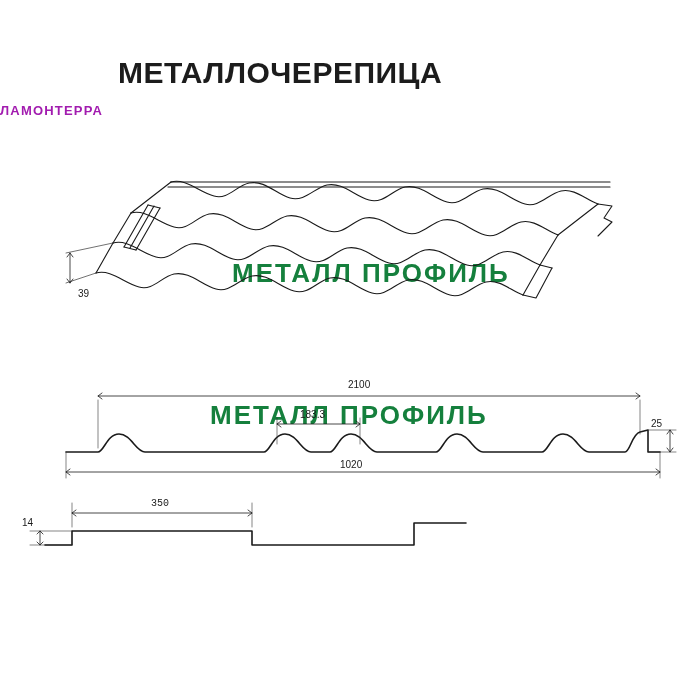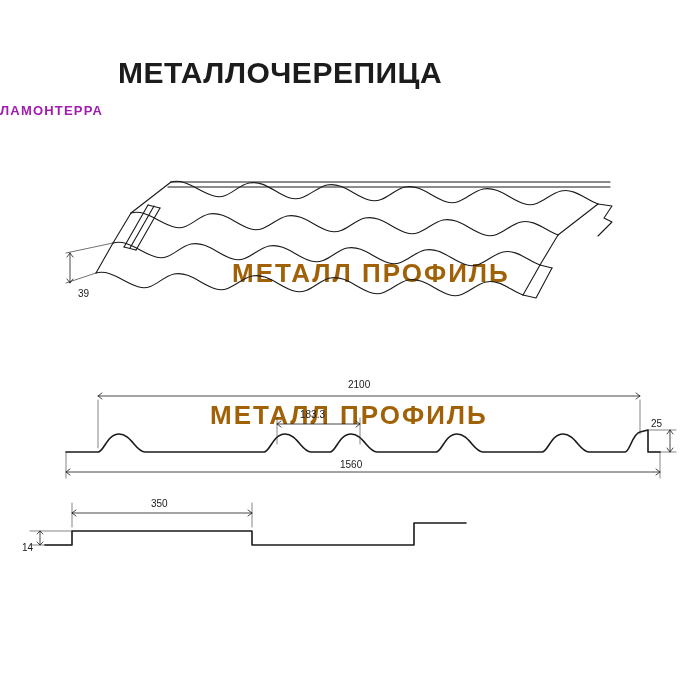--- a/index.html
+++ b/index.html
@@ -45,21 +45,21 @@
     color: #a21caf;
   }
   .dim {
     position: absolute;
     font-size: 10px;
     color: #1a1a1a;
     white-space: nowrap;
   }
   .wm {
     position: absolute;
-    color: #a16207;
+    color: #15803d;
     font-weight: bold;
     letter-spacing: 2px;
     font-size: 26px;
     white-space: nowrap;
     user-select: none;
   }
   svg { display: block; }
 </style>
 </head>
 <body>
@@ -68,24 +68,24 @@
 <div class="subtitle">ЛАМОНТЕРРА</div>
 
 <div class="wm" style="left:232px; top:258px;">МЕТАЛЛ ПРОФИЛЬ</div>
 <div class="wm" style="left:210px; top:400px;">МЕТАЛЛ ПРОФИЛЬ</div>
 
 <div class="dim" style="left:78px; top:288px;">39</div>
 
 <div class="dim" style="left:348px; top:379px;">2100</div>
 <div class="dim" style="left:300px; top:409px;">183.3</div>
 <div class="dim" style="left:651px; top:418px;">25</div>
-<div class="dim" style="left:340px; top:459px;">1560</div>
-
-<div class="dim" style="left:151px; top:498px;">350</div>
-<div class="dim" style="left:22px; top:542px;">14</div>
+<div class="dim" style="left:340px; top:459px;">1020</div>
+
+<div class="dim" style="left:151px; top:498px;font-family:Liberation Mono, monospace;">350</div>
+<div class="dim" style="left:22px; top:517px;">14</div>
 
 <svg id="sheet" viewBox="0 0 700 700" xmlns="http://www.w3.org/2000/svg">
   <g fill="none" stroke="#1a1a1a" stroke-width="1.1" stroke-linecap="round" stroke-linejoin="round">
 
     <g>
 
       <path d="M171,182 L610,182"></path>
 
       <path d="M168,187 L610,187"></path>
 

